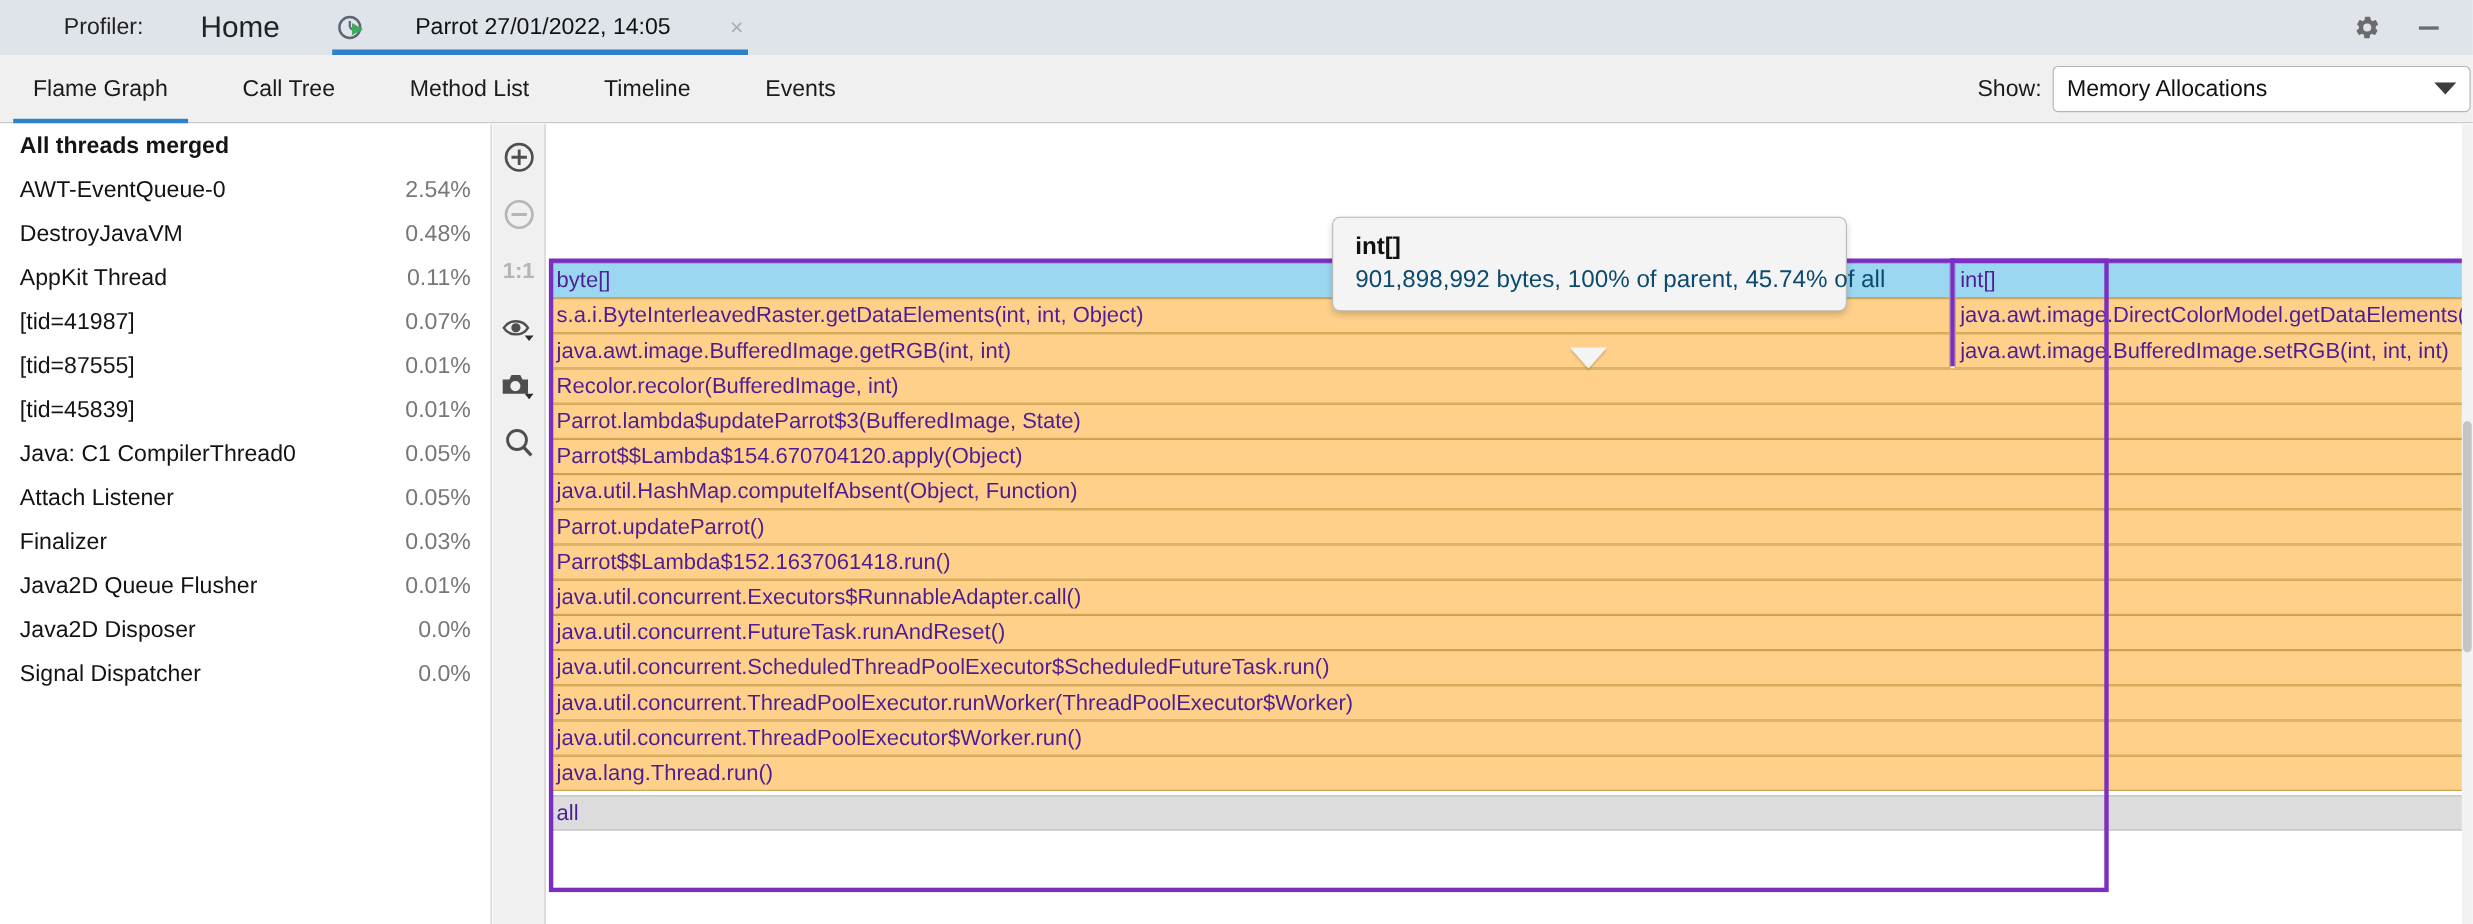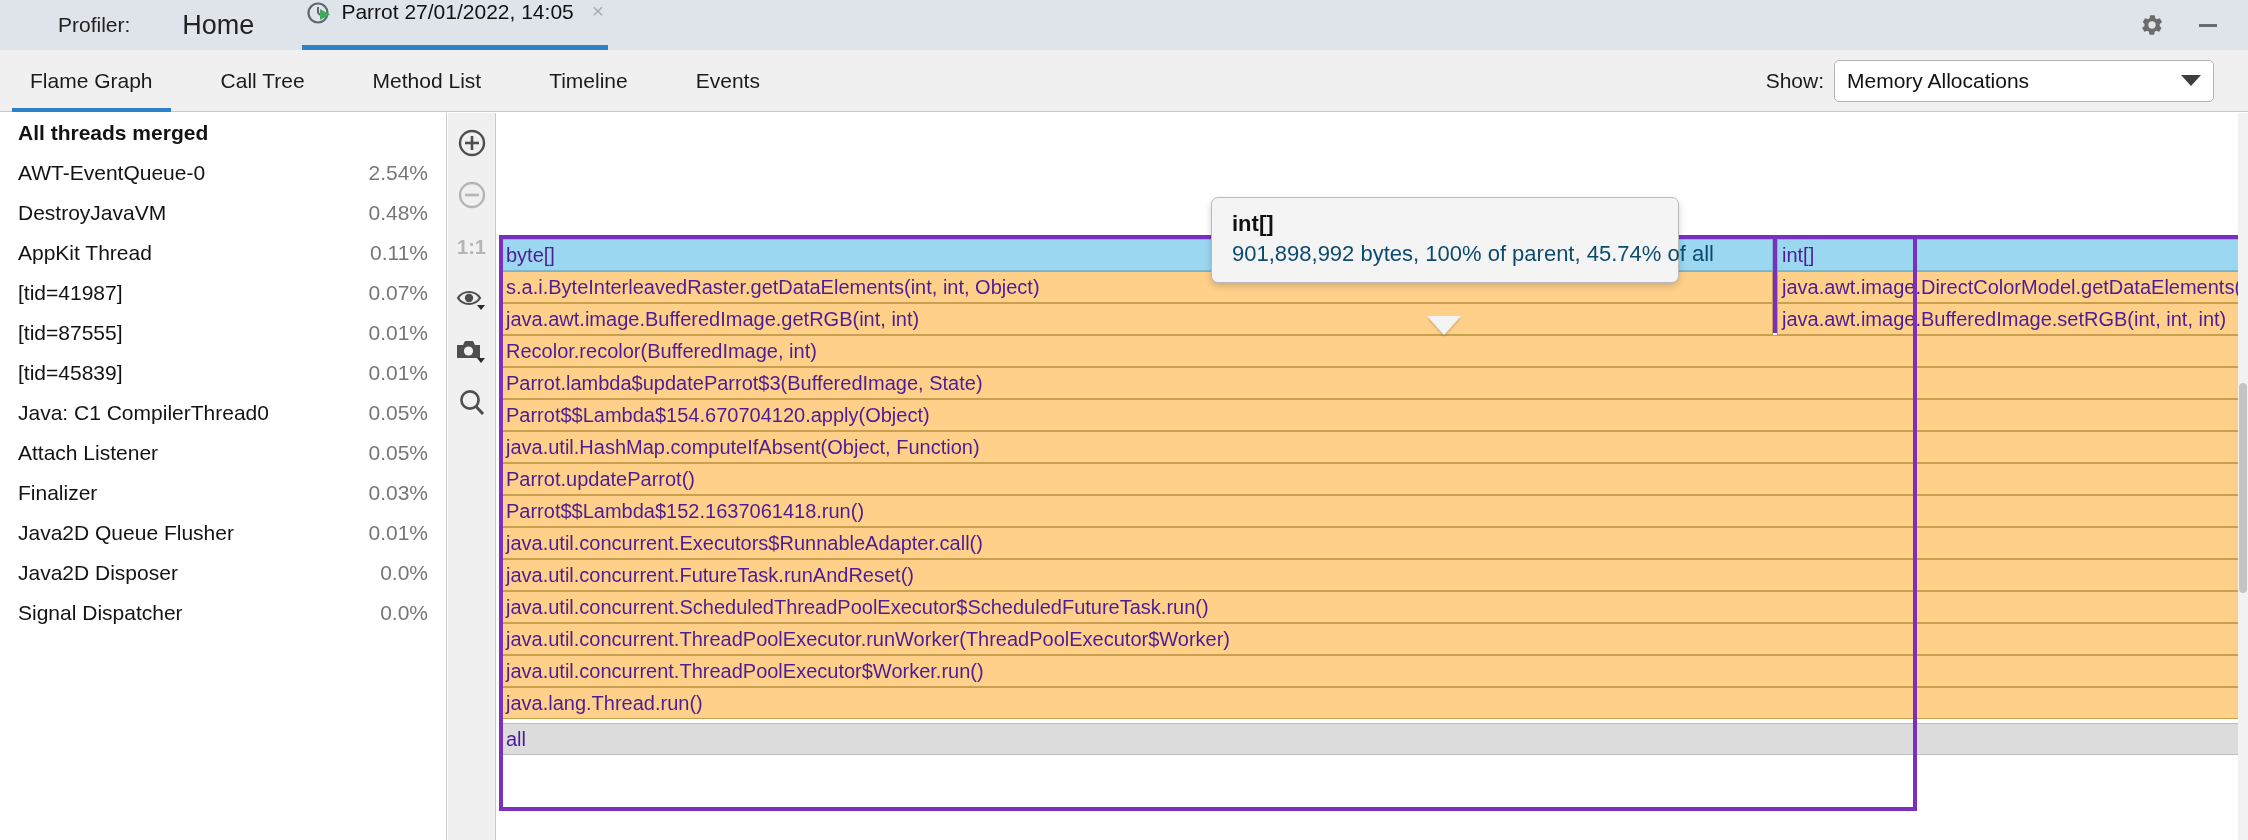--- a/index.html
+++ b/index.html
@@ -17,22 +17,22 @@
     display: flex; align-items: center; padding-left: 38px;
   }
   .tb-label {
     font-size: 21px; color: #222; margin-left: 20px; white-space: nowrap;
   }
   .tb-home {
     font-size: 27px; color: #222; margin-left: 44px; padding: 0 8px;
     white-space: nowrap; cursor: default;
   }
   .tb-tab {
-    margin-left: 40px; height: 50px; display: flex; 
-    position: relative; padding: 0 4px;
+    margin-left: 40px; height: 50px; display: flex; align-items: center;
+    position: relative; padding: 0 4px; gap: 36px;
   }
   .tb-tab .underline {
     position: absolute; left: 0; right: 0; bottom: 0; height: 5px;
     background: #2d81c9;
   }
   .rec-icon { width: 26px; height: 26px; position: relative; margin-right: 9px; flex: 0 0 auto;}
   .tb-tab-title { font-size: 21px; color: #111; white-space: nowrap; }
   .tb-close {
     margin-left: 18px; font-size: 21px; color: #a7adb6; line-height: 1;
     cursor: default;
@@ -51,21 +51,21 @@
     font-size: 21px; color: #1b1b1b; height: 62px;
     display: flex; align-items: center; position: relative;
     padding: 0 12px; white-space: nowrap; cursor: default;
   }
   .vtab:first-child { margin-left: 18px; text-align: center; }
   .vtab + .vtab { margin-left: 44px; }
   .vtab.active::after {
     content: ""; position: absolute; left: -6px; right: -6px; bottom: 0; height: 4px;
     background: #2d81c9;
   }
-  .show-wrap { margin-left: auto; display: flex; align-items: center; padding-right: 34px; }
+  .show-wrap { margin-left: auto; display: flex; align-items: center; padding-right: 2px; }
   .show-label { font-size: 21px; color: #1b1b1b; margin-right: 10px; }
   .show-select {
     width: 380px; height: 42px; background: #fff;
     border: 1px solid #b4b4b4; border-radius: 5px;
     display: flex; align-items: center; padding: 0 12px;
     font-size: 21px; color: #111;
   }
   .show-select .caret {
     margin-left: auto; width: 0; height: 0;
     border-left: 10px solid transparent; border-right: 10px solid transparent;

